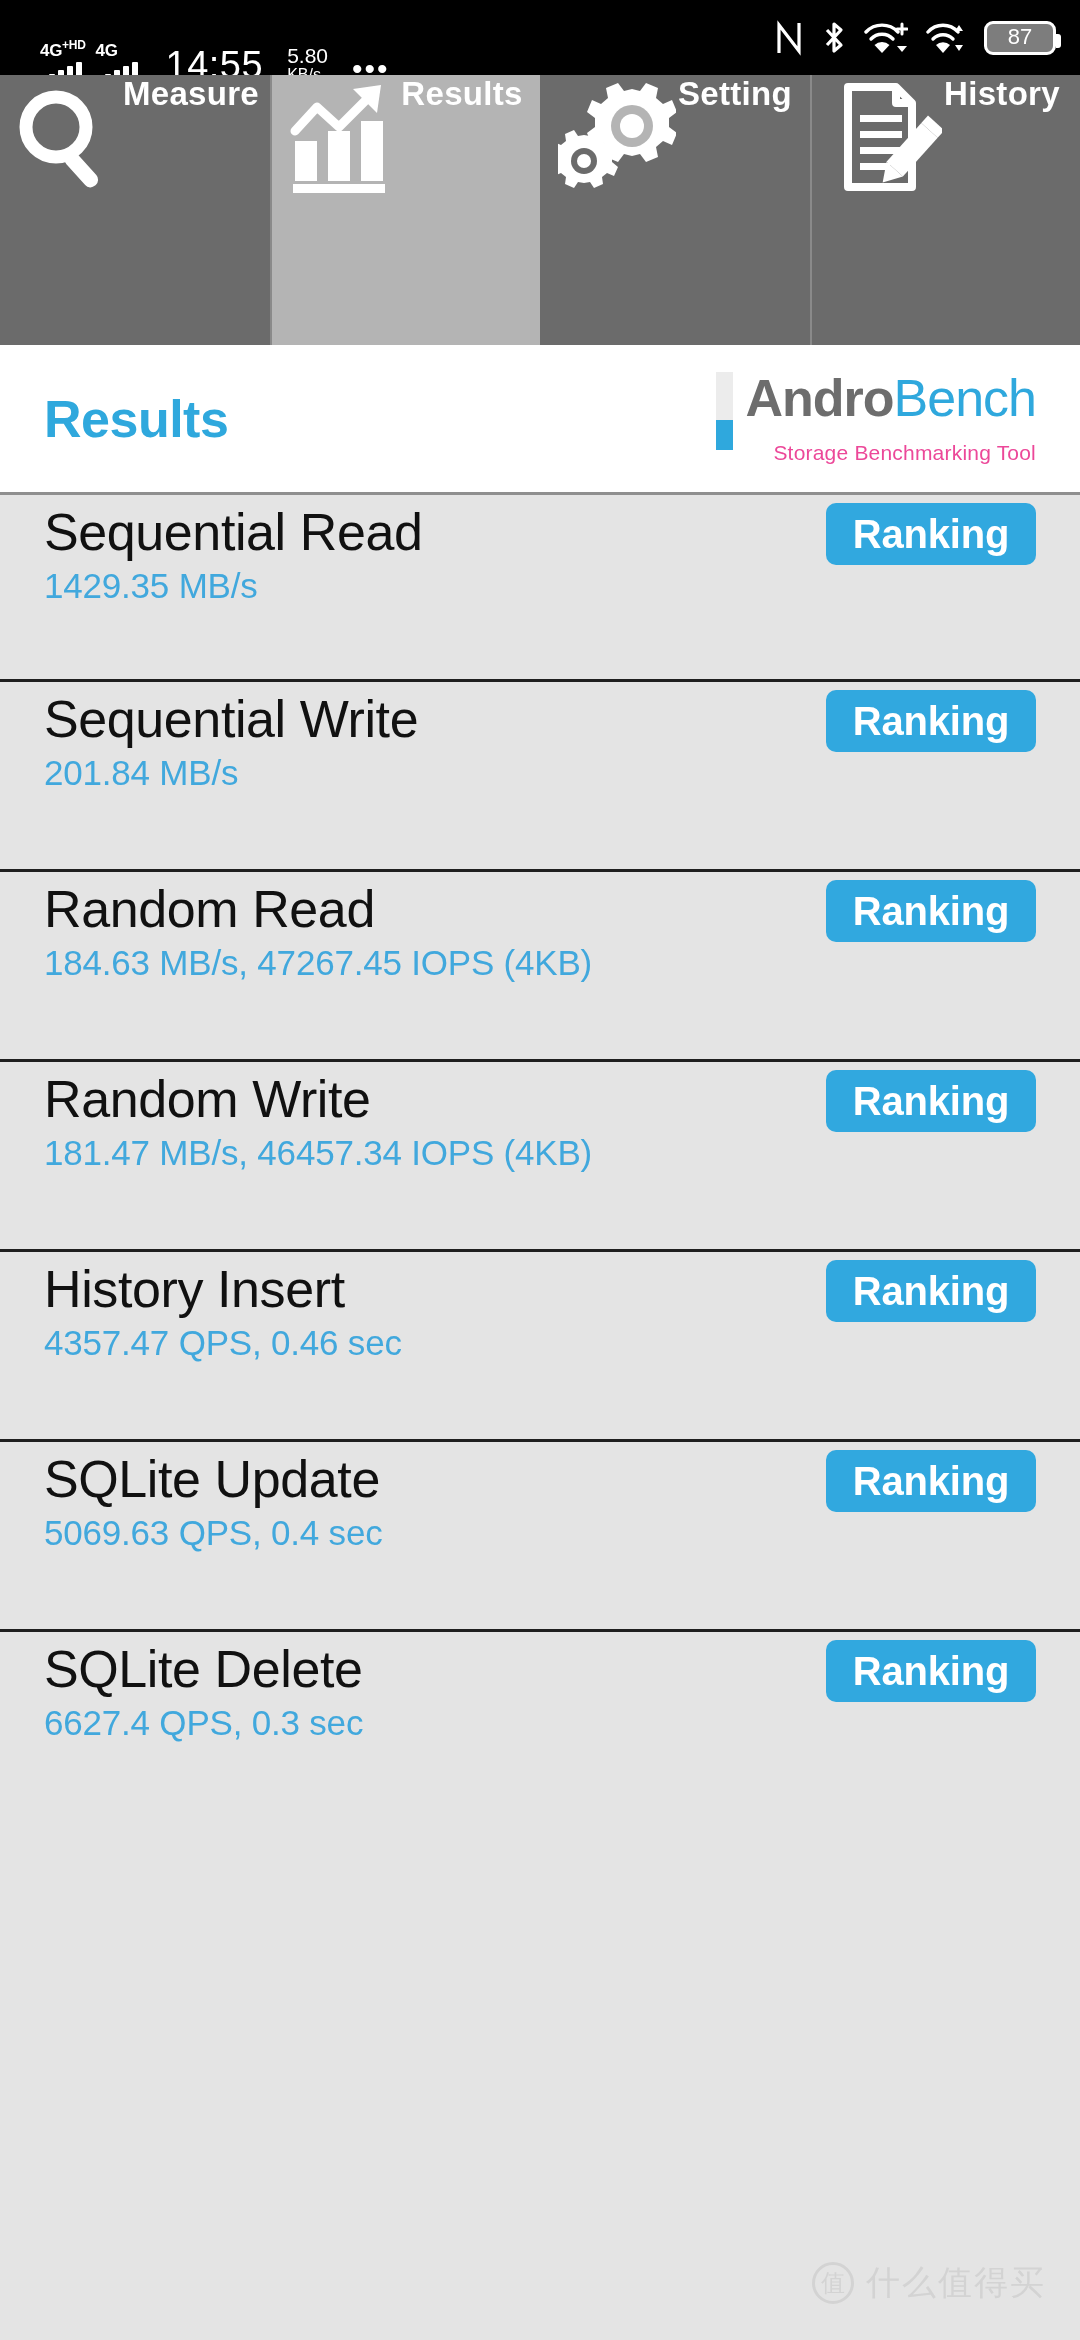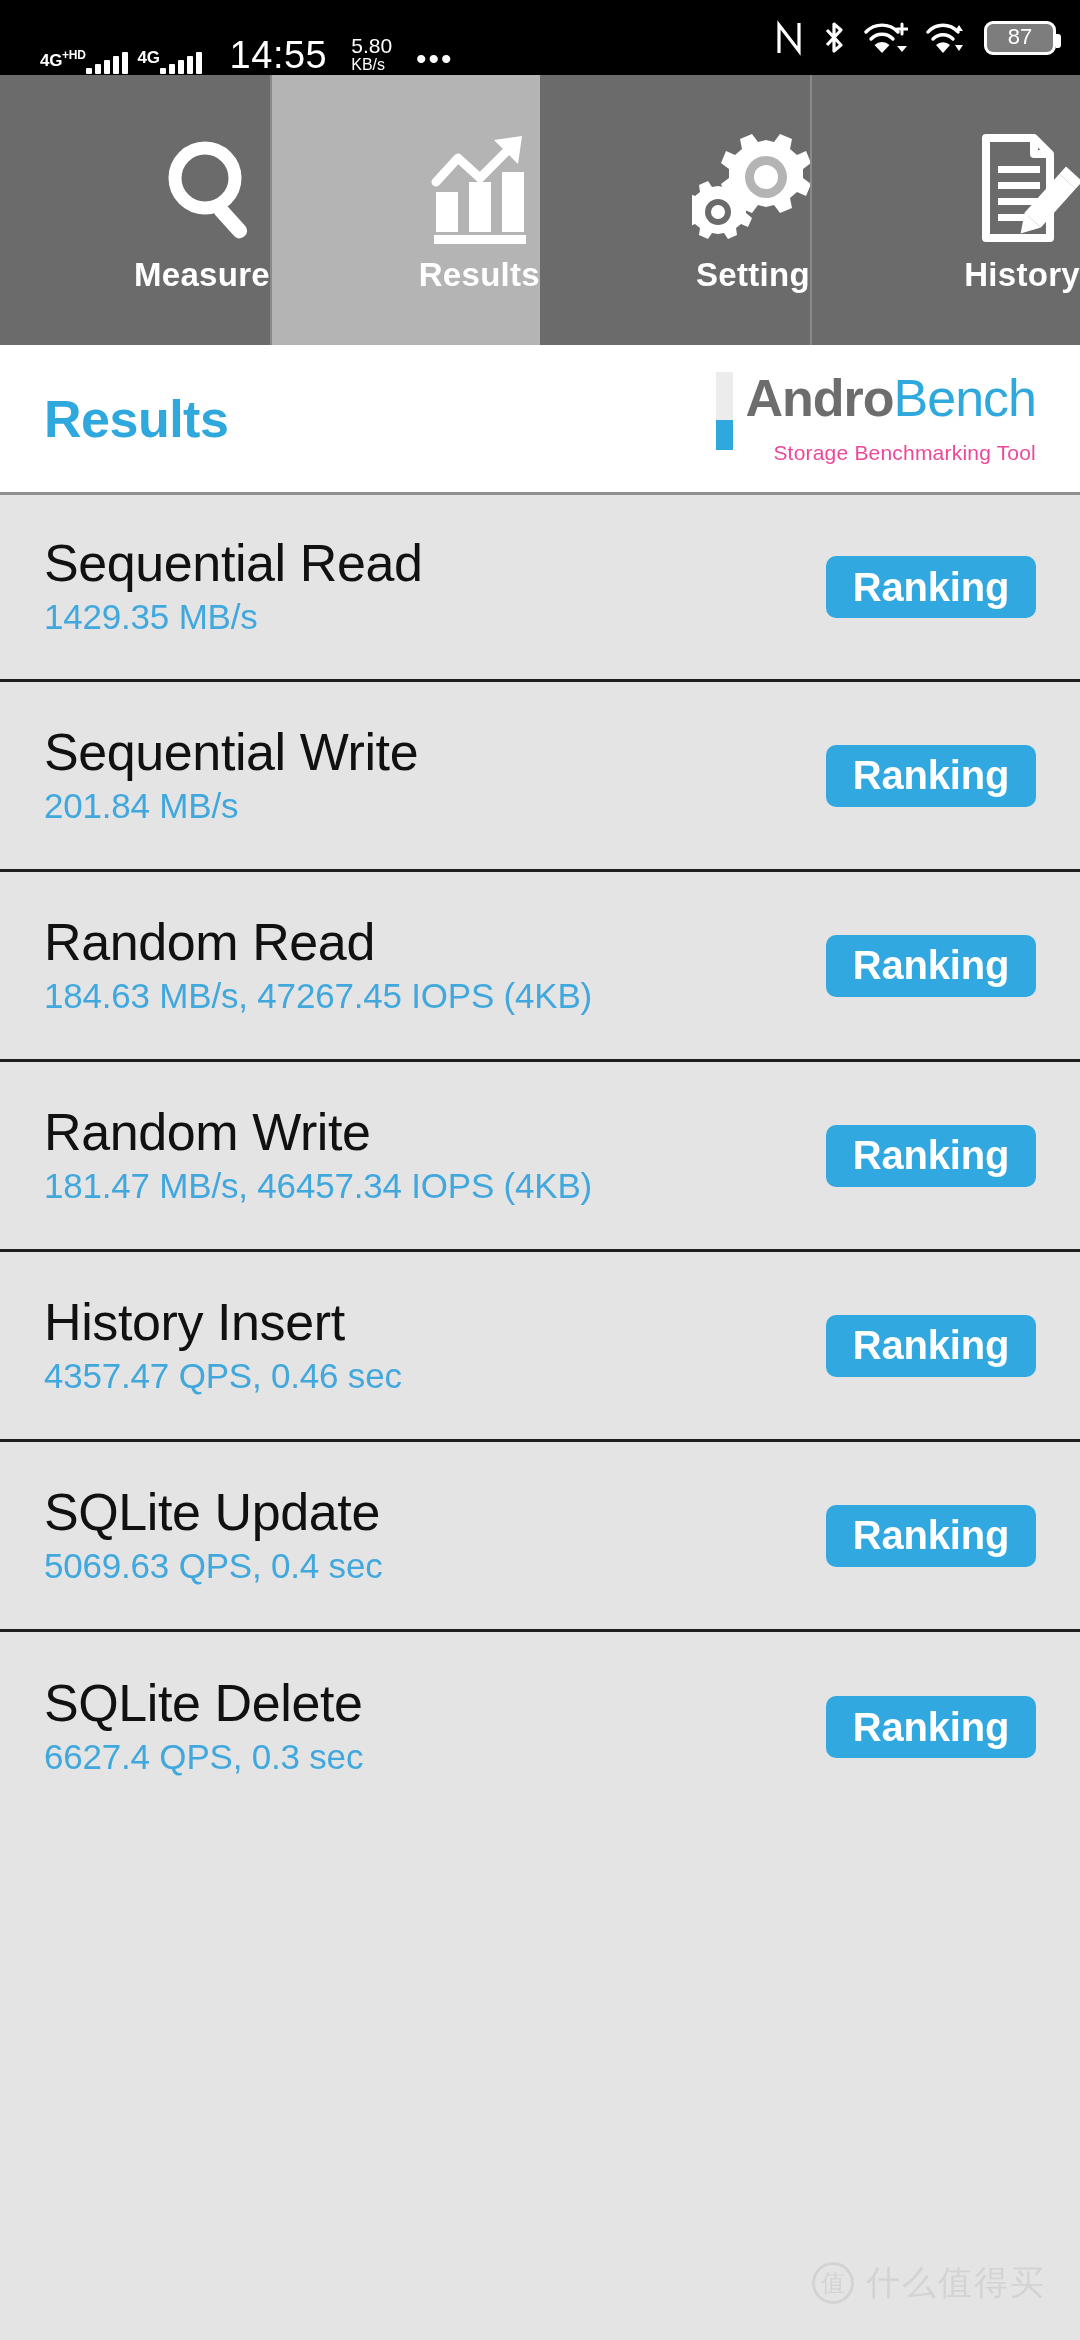--- a/index.html
+++ b/index.html
@@ -11,21 +11,21 @@
   }
   #app { position:relative; width:1080px; height:2340px; display:flex; flex-direction:column; }
 
   
   .statusbar{
     height:75px; background:#000; color:#fff;
     display:flex; align-items:center; padding:0 24px 0 40px;
     flex:0 0 75px;
   }
   .sb-left{ display:flex; align-items:flex-end; gap:10px; }
-  .net-group{ display:flex; flex-direction:row; align-items:flex-start;margin-top:48px; }
+  .net-group{ display:flex; flex-direction:column; align-items:flex-start;margin-top:48px; }
   .net-label{ font-size:17px; font-weight:bold; line-height:1; letter-spacing:-.3px; }
   .net-label sup{ font-size:12px; vertical-align:super; }
   .bars{ display:flex; align-items:flex-end; gap:3px; margin-top:3px; height:22px; }
   .bars i{ display:block; width:6px; background:#fff; border-radius:1px; }
   .bars i:nth-child(1){height:6px;} .bars i:nth-child(2){height:10px;}
   .bars i:nth-child(3){height:14px;} .bars i:nth-child(4){height:18px;}
   .bars i:nth-child(5){height:22px;}
   .sb-time{ font-size:38px; line-height:1; margin-left:18px; font-weight:400; letter-spacing:.5px; }
   .sb-speed{ margin-left:14px; line-height:1.05; }
   .sb-speed .v{ font-size:21px; display:block; }
@@ -40,22 +40,22 @@
   }
   .battery:after{
     content:""; position:absolute; right:-8px; top:10px; width:5px; height:14px;
     background:#fff; border-radius:0 3px 3px 0;
   }
   .battery span{ font-size:22px; color:#fff; font-weight:400; }
 
   
   .tabbar{ display:flex; height:270px; flex:0 0 270px; background:#6b6b6b; }
   .tab{
-    flex:1 1 0; display:flex; flex-direction:column;
-    align-items:flex-end; justify-content:center; gap:2px;
+    flex:1 1 0; display:flex; 
+    align-items:flex-start; justify-content:center; gap:2px;
     background:#6b6b6b; position:relative; cursor:pointer;
   }
   .tab + .tab:before{
     content:""; position:absolute; left:0; top:0; bottom:0; width:2px; background:#8a8a8a;
   }
   .tab.active{ background:#b4b4b4; }
   .tab.active + .tab:before{ background:transparent; }
   .tab-icon{ height:128px; display:flex; align-items:center; justify-content:center; }
   .tab-icon svg{ display:block; }
   .tab-label{ font-size:33px; color:#ffffff; font-weight:bold; letter-spacing:.3px; }
@@ -72,22 +72,22 @@
   .brand-bar .bot{ height:30px; background:#2fa8dd; }
   .brand-text{ display:flex; flex-direction:column; align-items:flex-end; }
   .brand-name{ font-size:52px; line-height:1; letter-spacing:-1px; white-space:nowrap; }
   .brand-name .a{ color:#6d6d6d; font-weight:bold; }
   .brand-name .b{ color:#2fa8dd; font-weight:300; }
   .brand-tag{ font-size:21px; color:#ec4899; margin-top:17px; letter-spacing:.2px; white-space:nowrap; }
 
   
   .list{ flex:1 1 auto; background:#e4e4e4; display:flex; flex-direction:column; position:relative; }
   .row{
-    height:190px; flex:0 0 190px; display:flex; align-items:center;
-    padding:16px 44px; border-bottom:3px solid #1f1f1f; position:relative;
+    height:190px; flex:0 0 190px; display:flex; align-items:flex-start;
+    padding:8px 44px; border-bottom:3px solid #1f1f1f; position:relative;
   }
   .row:first-child{ border-top:3px solid #8f8f8f; }
   .row-texts{ display:flex; flex-direction:column; justify-content:center; gap:2px; }
   .row-title{ font-size:52px; color:#111; font-weight:400; letter-spacing:-.4px; line-height:1.12; }
   .row-value{ font-size:35px; color:#41a8dd; font-weight:400; letter-spacing:-.2px; line-height:1.3; }
   .ranking-btn{
     margin-left:auto; background:#31a8df; color:#fff; border:none;
     border-radius:10px; padding:0 24px; height:62px; min-width:210px;
     font-size:40px; font-weight:bold; font-family:"Liberation Sans", sans-serif;
     letter-spacing:-.2px; cursor:pointer;

